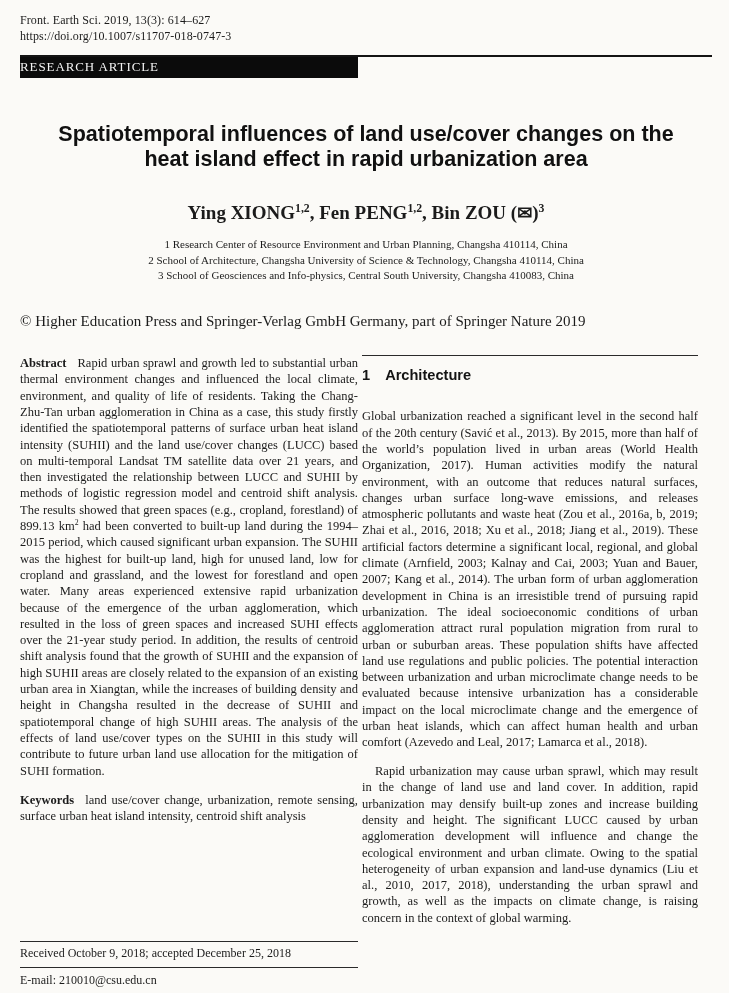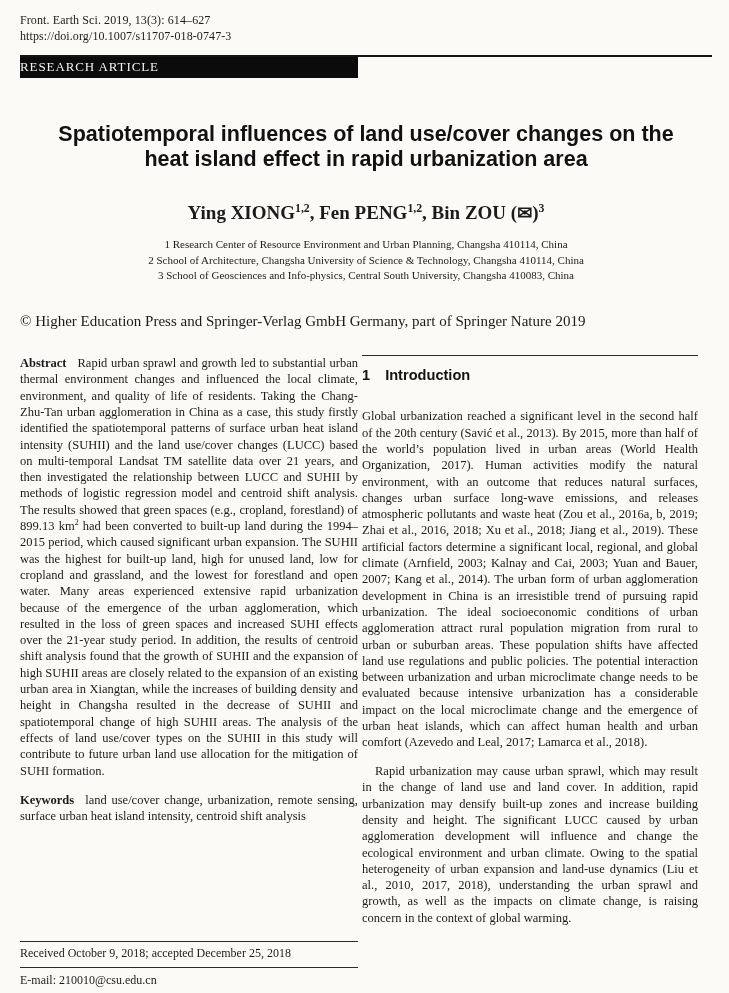--- a/index.html
+++ b/index.html
@@ -125,20 +125,20 @@
         <div class="fn-rule"></div>
         <div class="fn-received">Received October 9, 2018; accepted December 25, 2018</div>
         <div class="fn-rule"></div>
         <div class="fn-email">E-mail: 210010@csu.edu.cn</div>
       </div>
     </div>
 
     <div class="col col-right">
       <div class="section-rule"></div>
       <div class="section-heading">
-        <span class="num">1</span><span>Introduction</span>
+        <span class="num">1</span><span>Architecture</span>
       </div>
       <p class="intro-p1">Global urbanization reached a significant level in the second half of the 20th century (Savić et al., 2013). By 2015, more than half of the world’s population lived in urban areas (World Health Organization, 2017). Human activities modify the natural environment, with an outcome that reduces natural surfaces, changes urban surface long-wave emissions, and releases atmospheric pollutants and waste heat (Zou et al., 2016a, b, 2019; Zhai et al., 2016, 2018; Xu et al., 2018; Jiang et al., 2019). These artificial factors determine a significant local, regional, and global climate (Arnfield, 2003; Kalnay and Cai, 2003; Yuan and Bauer, 2007; Kang et al., 2014). The urban form of urban agglomeration development in China is an irresistible trend of pursuing rapid urbanization. The ideal socioeconomic conditions of urban agglomeration attract rural population migration from rural to urban or suburban areas. These population shifts have affected land use regulations and public policies. The potential interaction between urbanization and urban microclimate change needs to be evaluated because intensive urbanization has a considerable impact on the local microclimate change and the emergence of urban heat islands, which can affect human health and urban comfort (Azevedo and Leal, 2017; Lamarca et al., 2018).</p>
       <p class="intro-p2">Rapid urbanization may cause urban sprawl, which may result in the change of land use and land cover. In addition, rapid urbanization may densify built-up zones and increase building density and height. The significant LUCC caused by urban agglomeration development will influence and change the ecological environment and urban climate. Owing to the spatial heterogeneity of urban expansion and land-use dynamics (Liu et al., 2010, 2017, 2018), understanding the urban sprawl and growth, as well as the impacts on climate change, is raising concern in the context of global warming.</p>
     </div>
 
   </div>
 </div>
 
 </body></html>

